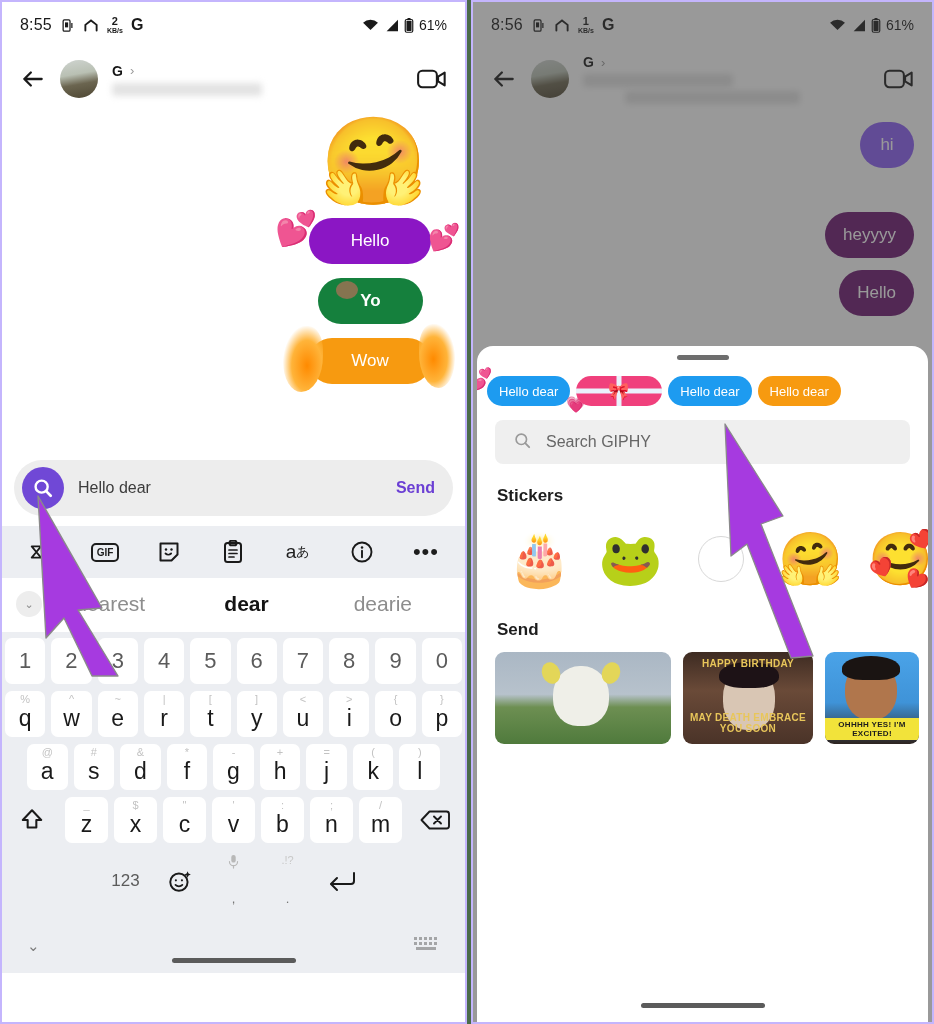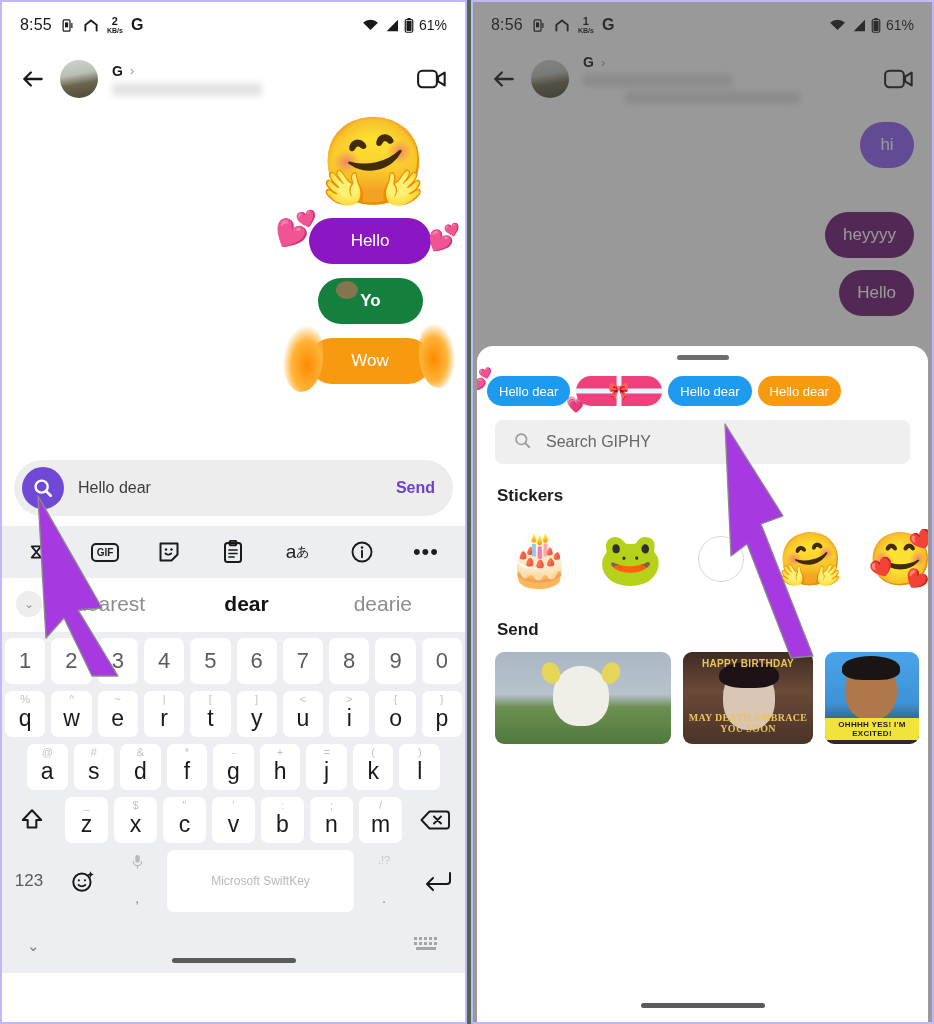--- a/index.html
+++ b/index.html
@@ -239,21 +239,21 @@
   .gif-row { display:flex; gap: 12px; padding: 12px 18px 0; }
   .gif-card { height: 92px; border-radius:9px; overflow:hidden; position:relative; flex: 0 0 auto; }
   .gif-1 { width: 176px; background: linear-gradient(180deg,#aab7c4 0%, #b7c2cc 46%, #6d8f52 60%, #4f7a3c 100%); }
   .gif-2 { width: 130px; background: linear-gradient(180deg,#3d2b22 0%, #6a4a38 42%, #4a3328 100%); }
   .gif-3 { width: 94px; background: linear-gradient(180deg,#4aa3e8 0%, #3f93d8 55%, #2e2420 100%); }
   .gif-cap {
     position:absolute; left:0; right:0; text-align:center;
     font-size: 10px; font-weight:700; letter-spacing:.3px;
   }
   .cap-top { top:6px; color:#e8c65a; }
-  .cap-bot { bottom:10px; color:#e8c65a;font-family:Liberation Serif, serif; }
+  .cap-bot { bottom:10px; color:#e8c65a; }
   .cap-yellow-bar { bottom:4px; background:#f2e33a; color:#1d1d1d; font-size:8px; padding:2px 0; }
   .mascot {
     position:absolute; left:58px; top:14px; width:56px; height:60px;
     background:#efefe8; border-radius:48% 48% 44% 44%;
   }
   .mascot::before, .mascot::after {
     content:""; position:absolute; top:-4px; width:18px; height:22px; background:#e3d658; border-radius:50%;
   }
   .mascot::before { left:-11px; transform:rotate(-22deg); }
   .mascot::after  { right:-11px; transform:rotate(22deg); }
@@ -569,21 +569,20 @@
         </span>
         <span class="key bottomfn">
           <span class="mini-tl">
             <svg width="11" height="15" viewBox="0 0 12 16">
                 <rect x="3.6" y="0.8" width="4.8" height="8.4" rx="2.4" fill="#b8b8b8"></rect>
                 <path d="M1.6 8.2a4.4 4.4 0 0 0 8.8 0M6 12.6v2.6" stroke="#b8b8b8" stroke-width="1.3" fill="none" stroke-linecap="round"></path>
               </svg>
           </span>
           <span class="mini-bl">,</span>
         </span>
-        <span class="key space">Microsoft SwiftKey</span>
         <span class="key bottomfn">
           <span class="mini-tl">.!?</span>
           <span class="mini-bl">.</span>
         </span>
         <span class="key bottomfn">
           <svg width="28" height="24" viewBox="0 0 28 24">
               <path d="M26 4v8a3 3 0 0 1-3 3H3.5" fill="none" stroke="#1a1a1a" stroke-width="2" stroke-linecap="round"></path>
               <path d="M9 9 3 15l6 6" fill="none" stroke="#1a1a1a" stroke-width="2" stroke-linecap="round" stroke-linejoin="round"></path>
             </svg>
         </span>

